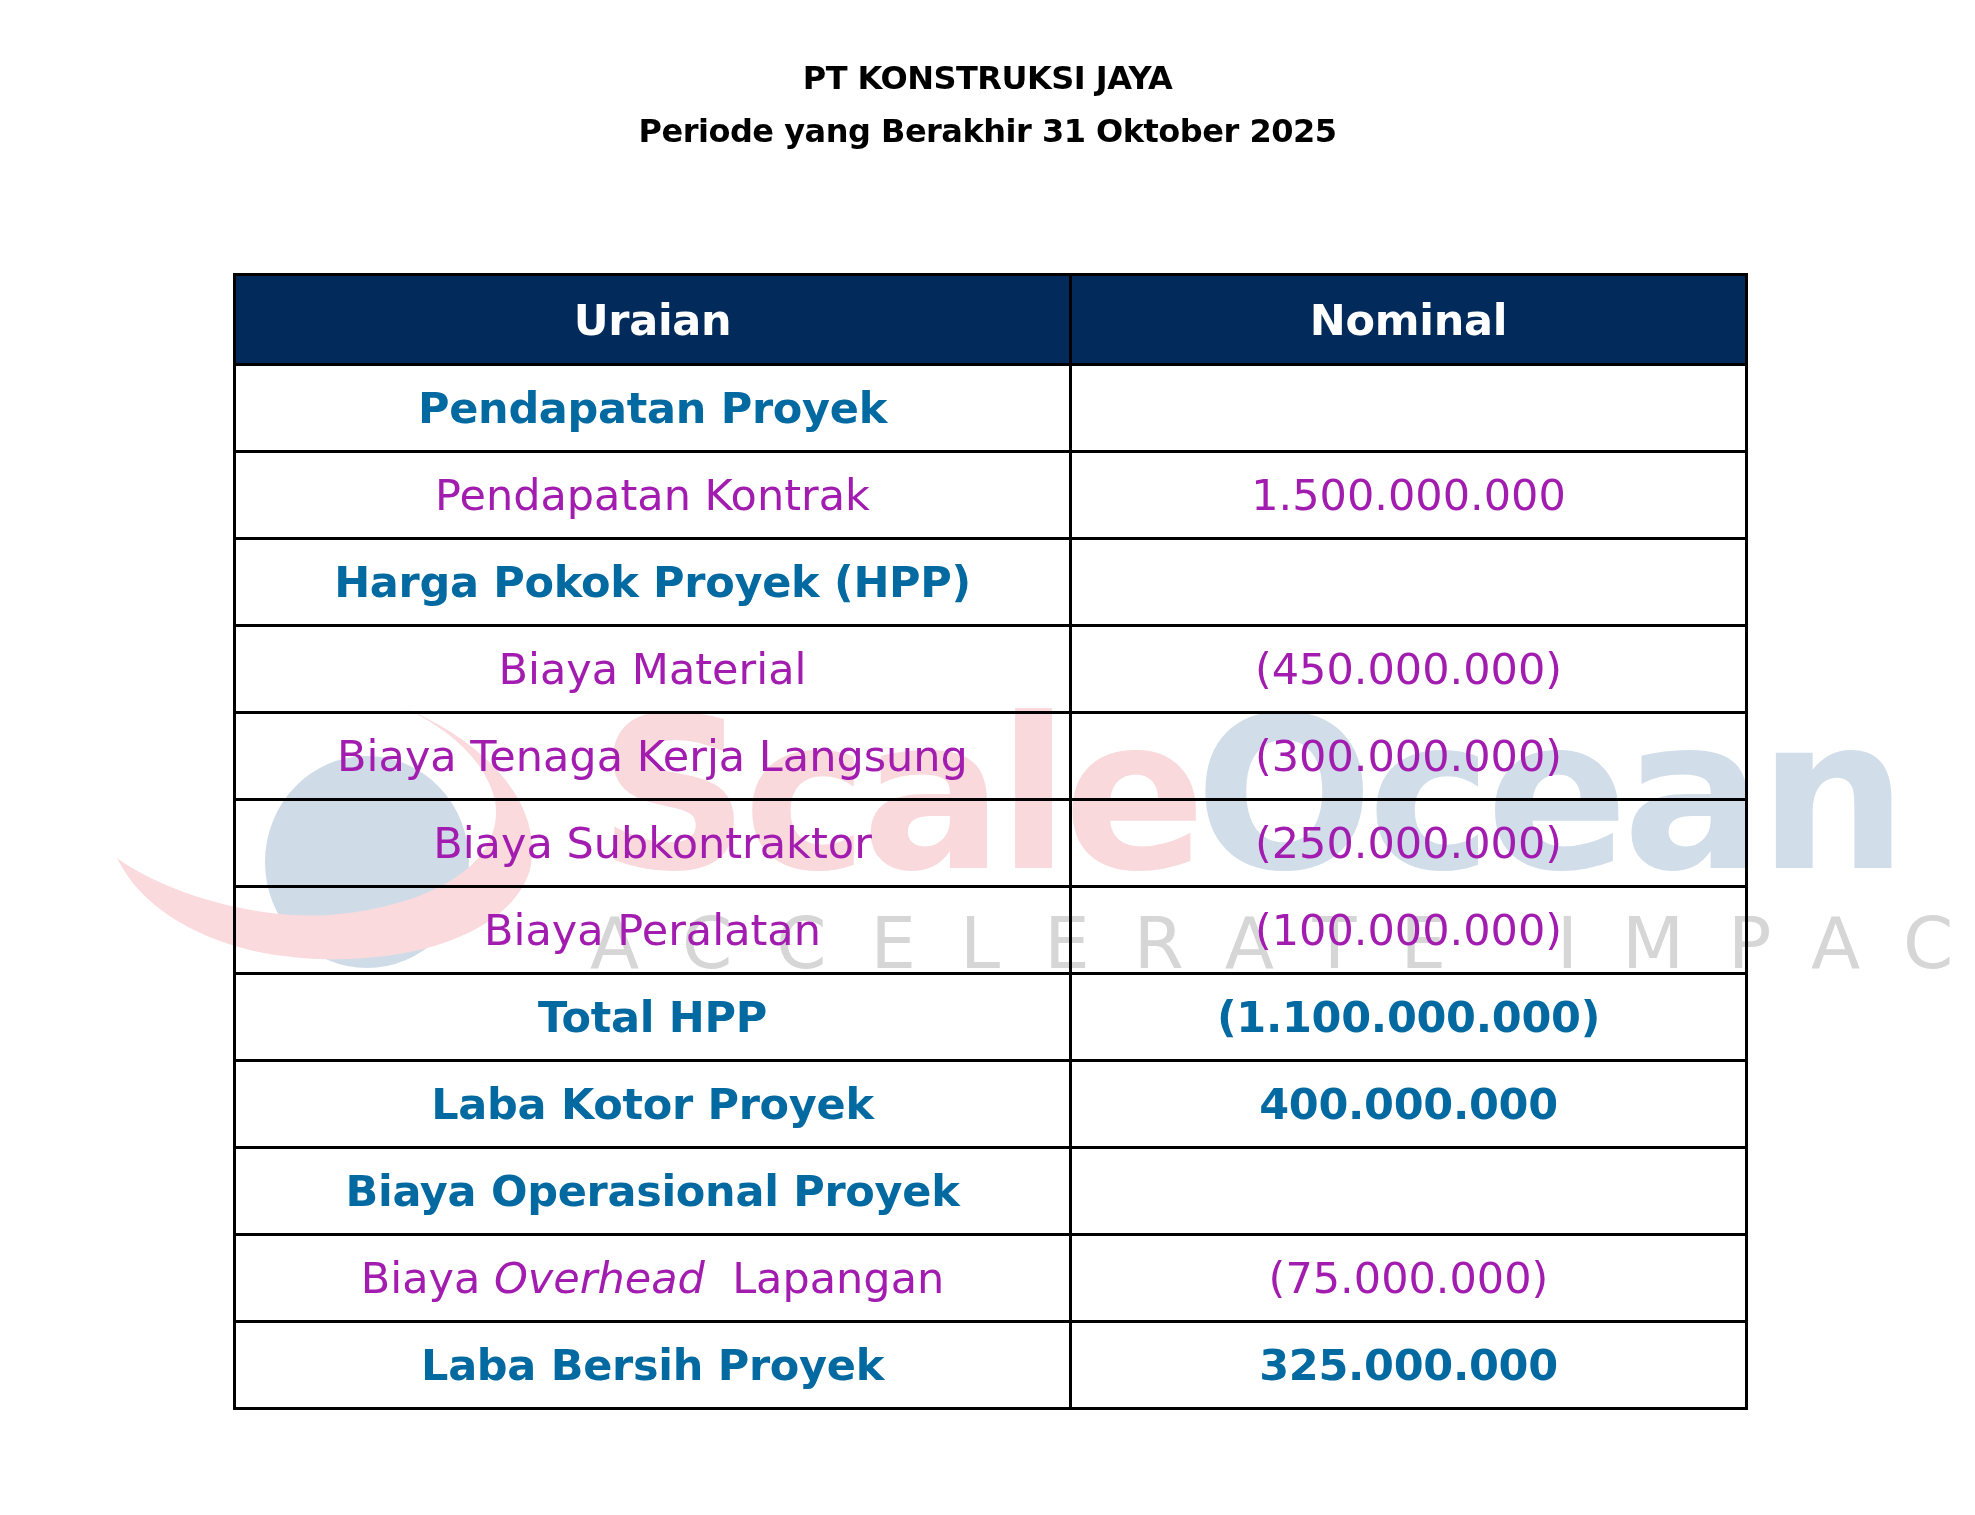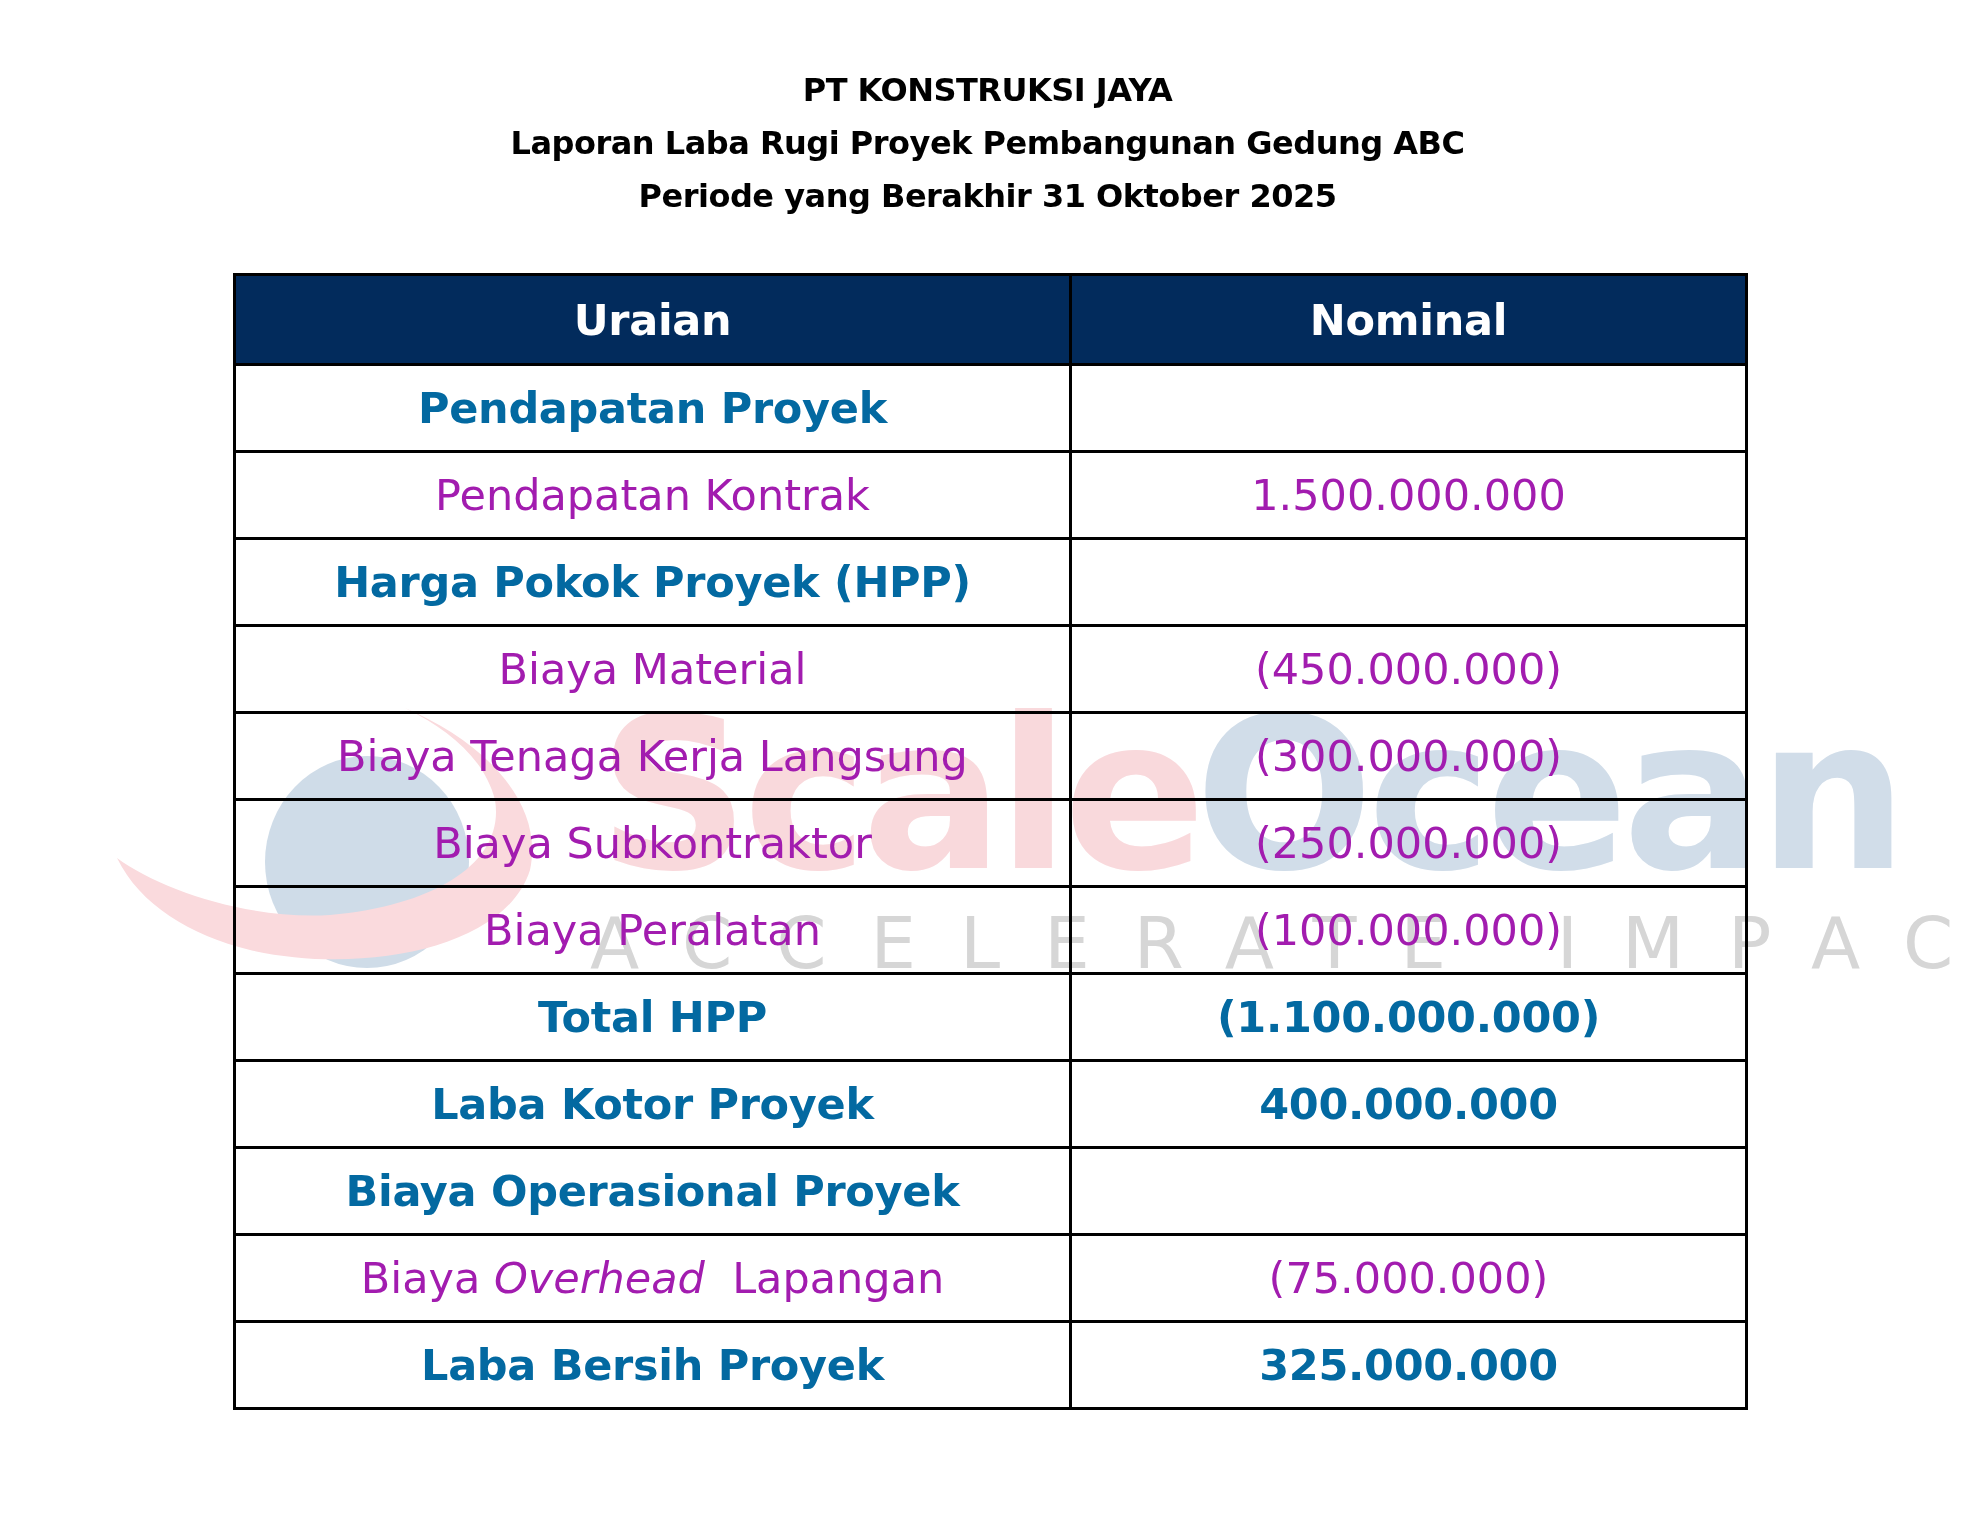--- a/index.html
+++ b/index.html
@@ -11,21 +11,21 @@
       width: 1975px;
       height: 1515px;
       position: relative;
       overflow: hidden;
       font-family: "DejaVu Sans", "Liberation Sans", sans-serif;
       color: #000;
     }
     .title-block {
       position: absolute;
       left: 0;
-      top: 64px;
+      top: 52px;
       width: 1975px;
       text-align: center;
       font-weight: bold;
       font-size: 32px;
       line-height: 53px;
       letter-spacing: -0.5px;
     }
     .title-line { display: block; }
 
     .watermark {
@@ -68,21 +68,20 @@
     }
     .report-table tr.bold td { font-weight: bold; color: #0369a1; letter-spacing: -0.3px; }
     .report-table tr.normal td { font-weight: normal; }
     .italic { font-style: italic; }
   </style>
 </head>
 <body>
 
 <div class="title-block">
   <span class="title-line">PT KONSTRUKSI JAYA</span>
-  <span class="title-line">Laporan Laba Rugi Proyek Pembangunan Gedung ABC</span>
   <span class="title-line">Periode yang Berakhir 31 Oktober 2025</span>
 </div>
 
 <svg class="watermark" viewBox="0 0 1975 1515" xmlns="http://www.w3.org/2000/svg">
   <ellipse cx="367" cy="862" rx="102" ry="106" fill="#cfdce8"></ellipse>
   <path d="M 405 708 C 480 740, 545 800, 530 870 C 505 950, 360 975, 250 950 C 190 935, 140 905, 117 858 C 160 890, 250 920, 330 915 C 440 905, 505 860, 495 800 C 485 760, 450 730, 405 708 Z" fill="#fadadd"></path>
   <text x="598" y="868" font-family="DejaVu Sans, sans-serif" font-weight="bold" font-size="210" fill="#f9d9dc" letter-spacing="-6">Scale</text>
   <text x="1195" y="868" font-family="DejaVu Sans, sans-serif" font-weight="bold" font-size="210" fill="#d1dde9" letter-spacing="-6">Ocean</text>
   <text x="590" y="968" font-family="DejaVu Sans, sans-serif" font-size="72" fill="#d6d6d6" letter-spacing="44">ACCELERATE IMPACT</text>
 </svg>

